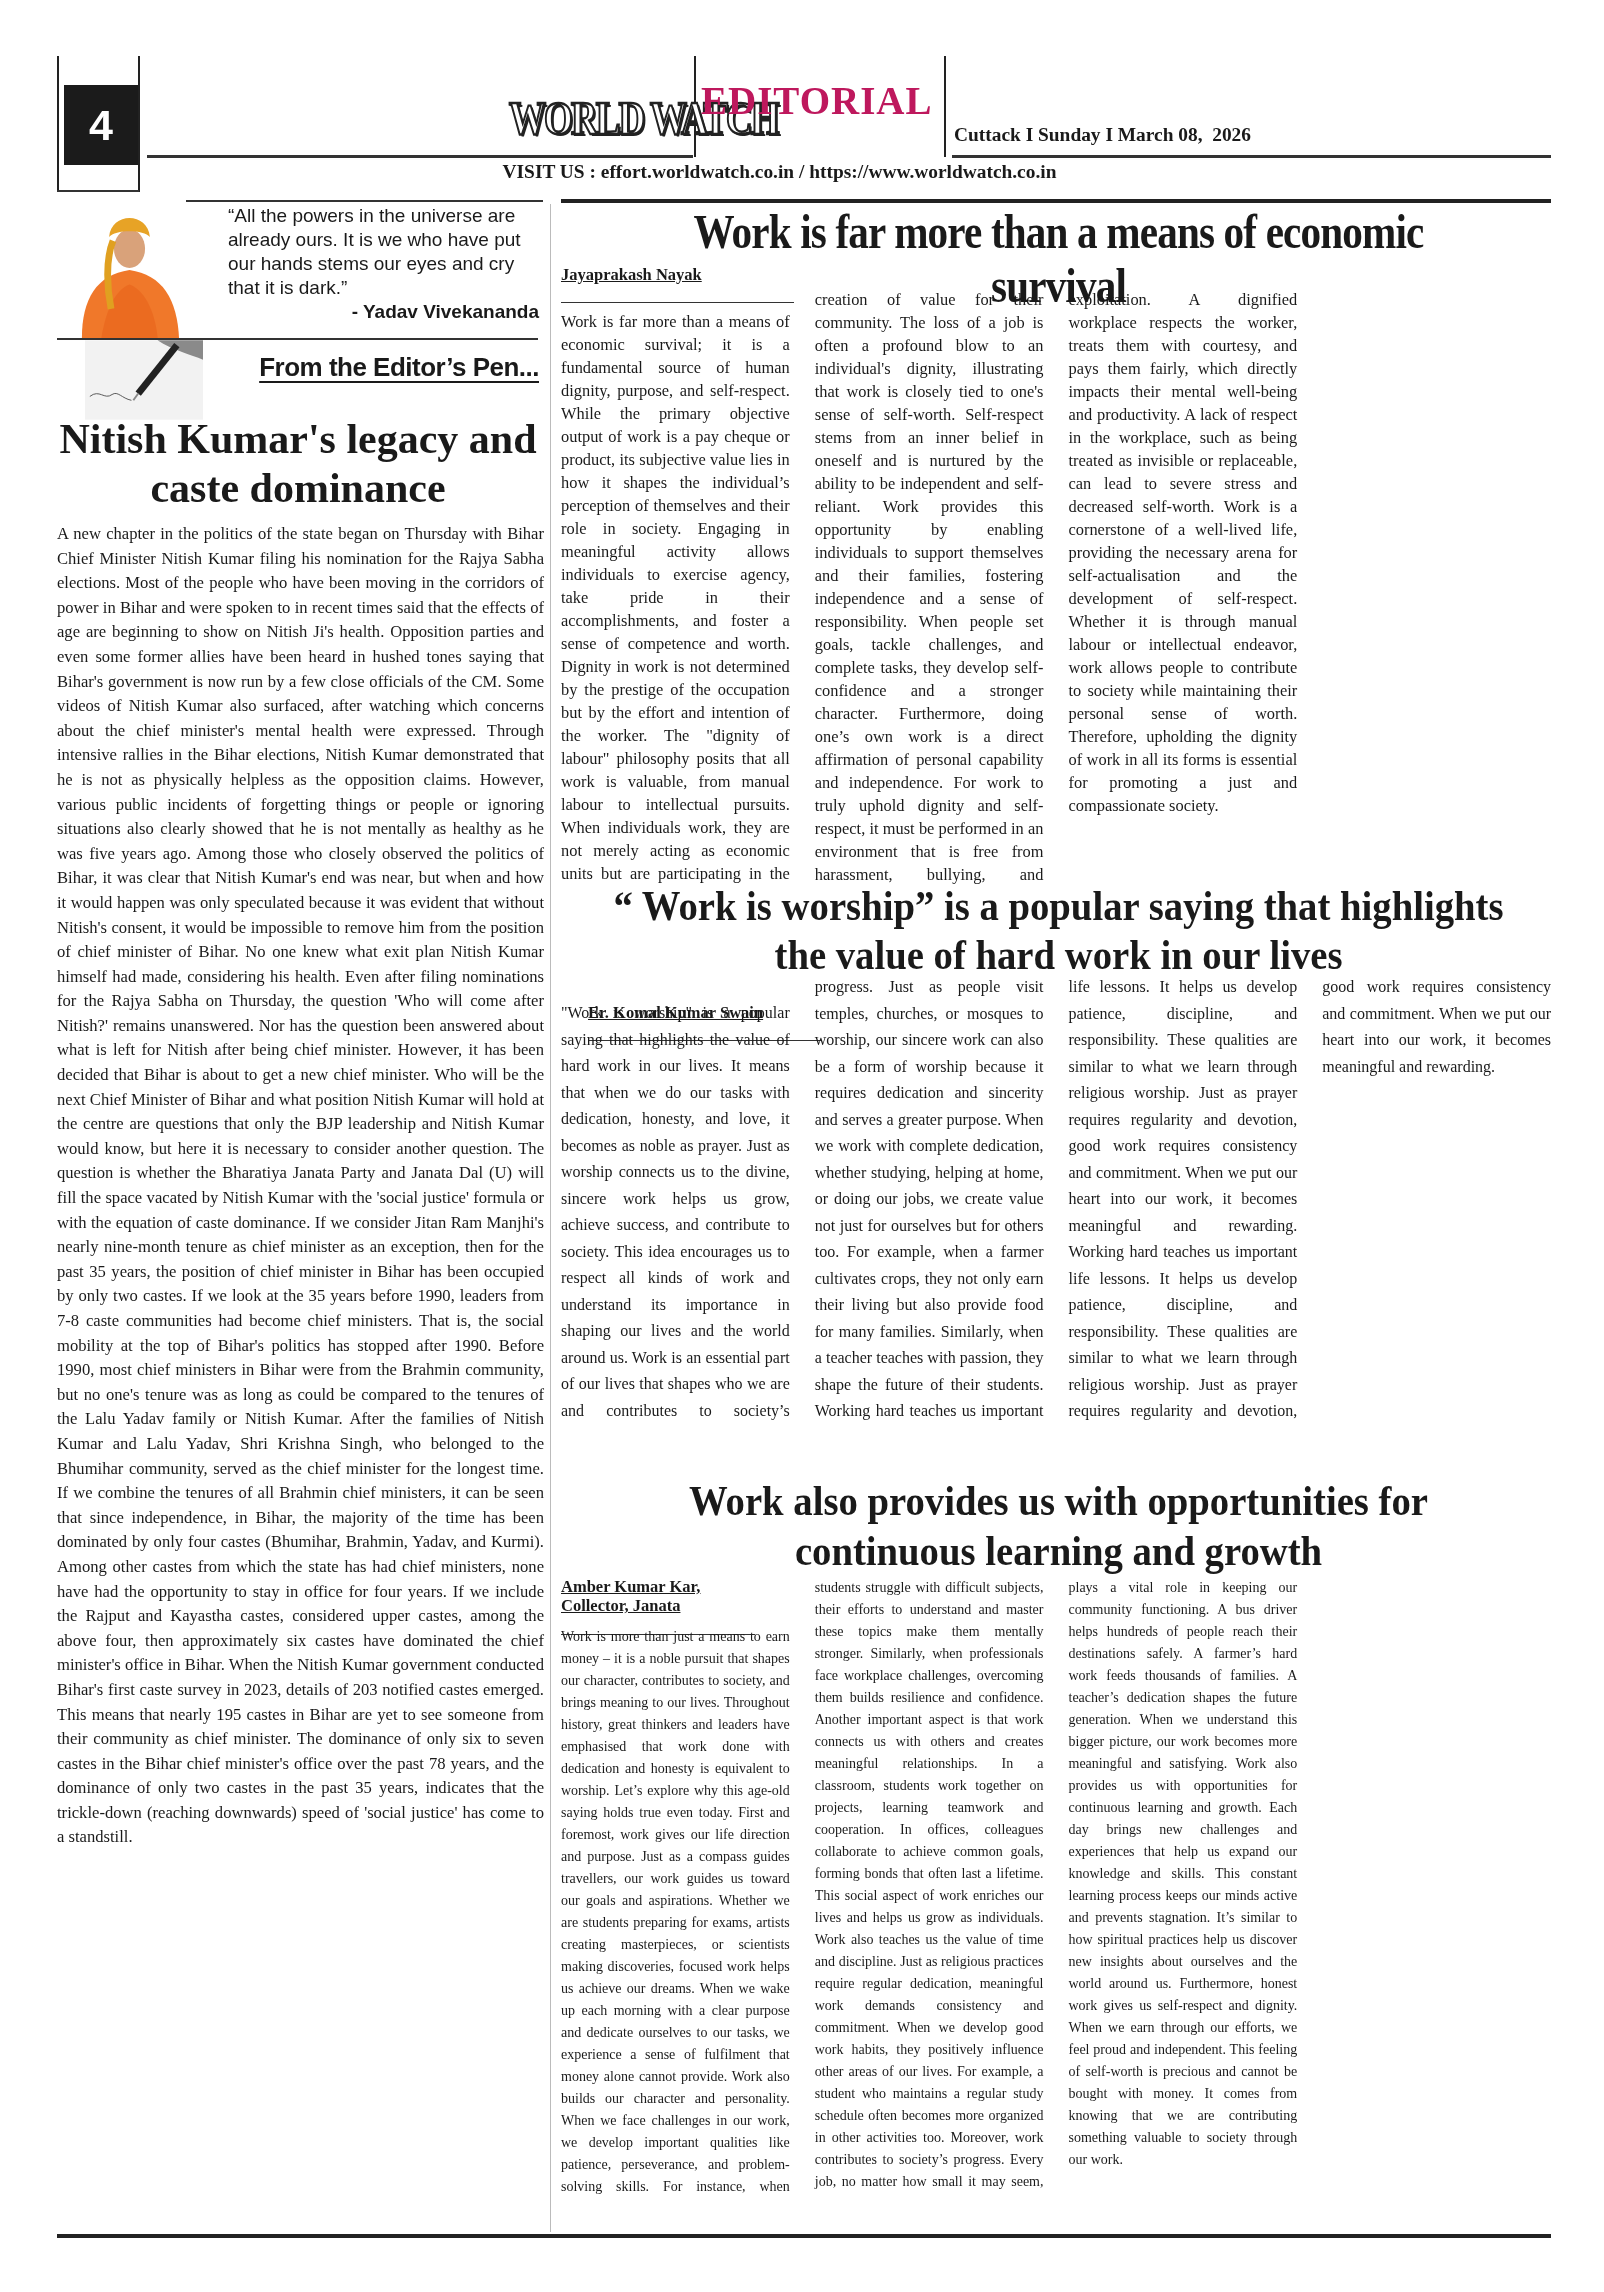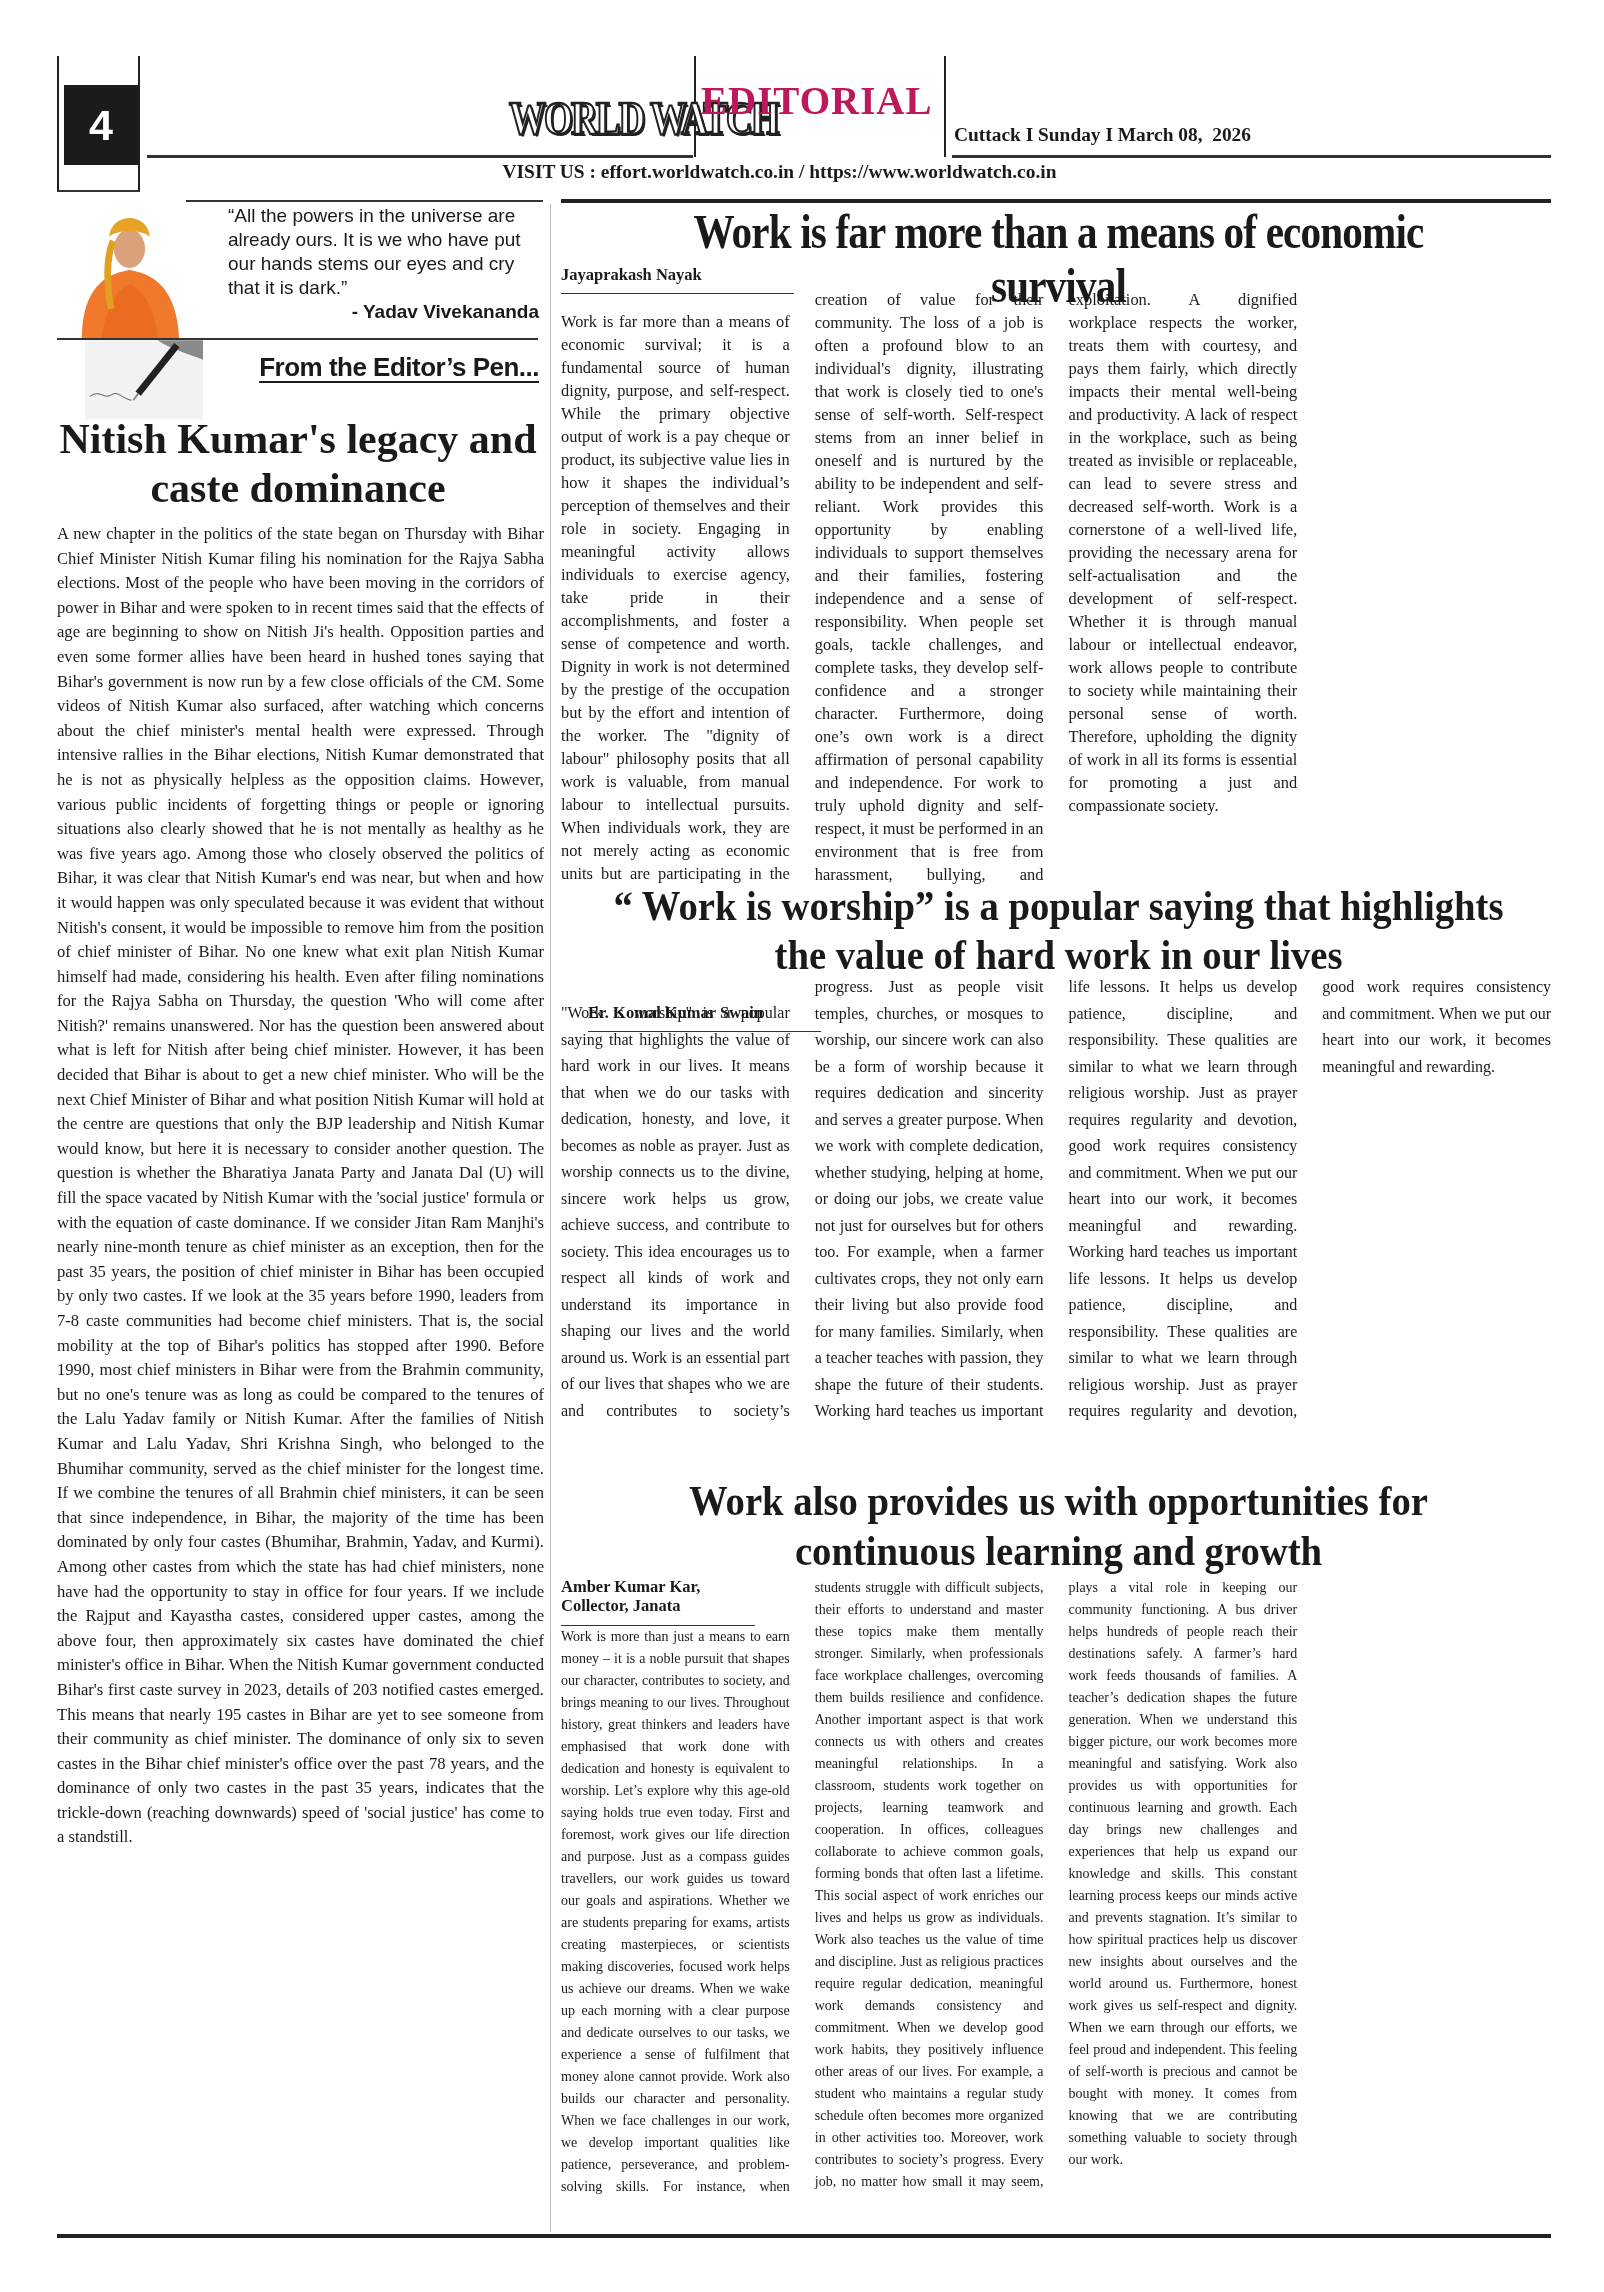--- a/index.html
+++ b/index.html
@@ -74,21 +74,21 @@
     font-family: "Liberation Serif", serif; font-weight: bold; color: #1a1a1a;
     transform-origin: top center;
   }
   .h1 { top: 205px; font-size: 49px; line-height: 54px; transform: scaleX(0.84); letter-spacing: -1px; }
   .h2 { top: 881px; font-size: 43px; line-height: 49px; transform: scaleX(0.9); }
   .h3 { top: 1476px; font-size: 43px; line-height: 50px; transform: scaleX(0.9); }
 
   .byline {
     position: absolute; left: 561px; width: 233px;
     font-family: "Liberation Serif", serif; font-weight: bold; font-size: 16.5px; line-height: 19.4px;
-    border-bottom: 1.9px solid #333; padding-bottom: 9px;
+    border-bottom: 1.9px solid #333; padding-bottom: 18px; text-decoration: underline;
   }
   .article-cols {
     position: absolute; left: 561px; width: 990px;
     column-count: 4; column-gap: 25px; column-fill: auto;
     font-size: 16.5px; line-height: 22.6px; text-align: justify;
   }
   .article-cols .lead-space { display: block; }
   .c1 { top: 288px; height: 602px; font-size: 16.4px; line-height: 23px; }
   .c2 { top: 1000px; height: 475px; font-size: 16px; line-height: 26.5px; }
   .c3 { top: 1596px; height: 635px; font-size: 14px; line-height: 22px; }

